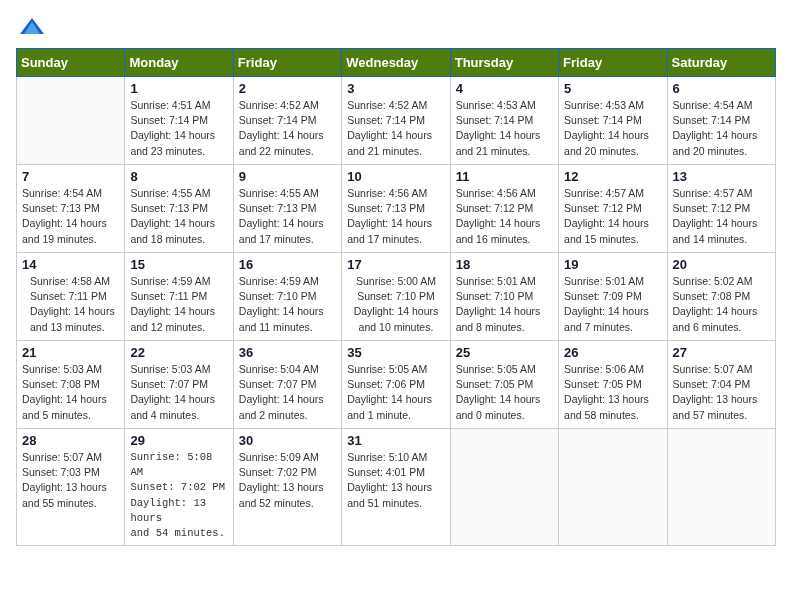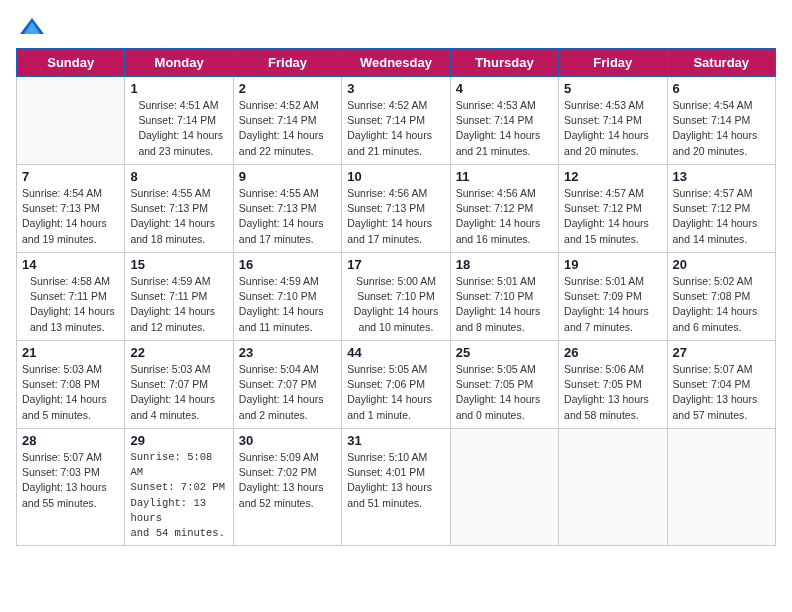--- a/index.html
+++ b/index.html
@@ -51,24 +51,24 @@
     .location {
       font-size: 15px;
       color: #444;
     }
     .calendar {
       width: 100%;
       border-collapse: collapse;
       font-size: 11px;
     }
     .calendar th {
-      background: #be185d;
+      background: #4d7c0f;
       color: #fff;
       padding: 6px 4px;
-      text-align: center;
+      text-align: left;
       font-size: 13px;
       font-weight: bold;
       border: 1px solid #1565c0;
     }
     .calendar td {
       border: 1px solid #ccc;
       vertical-align: top;
       padding: 4px 5px;
       width: calc(100% / 7);
       height: 88px;
@@ -119,21 +119,21 @@
         <th>Thursday</th>
         <th>Friday</th>
         <th>Saturday</th>
       </tr>
   </thead>
   <tbody id="calendar-body">
       <tr>
         <td class="empty"></td>
         <td>
           <div class="day-num">1</div>
-          <div class="day-info" style="white-space: pre-line; margin-left: 8px;">Sunrise: 4:51 AM
+          <div class="day-info" style="white-space: pre-line;">Sunrise: 4:51 AM
 Sunset: 7:14 PM
 Daylight: 14 hours
 and 23 minutes.</div>
         </td>
         <td>
           <div class="day-num">2</div>
           <div class="day-info" style="white-space: pre-line;">Sunrise: 4:52 AM
 Sunset: 7:14 PM
 Daylight: 14 hours
 and 22 minutes.</div>
@@ -278,28 +278,28 @@
 and 5 minutes.</div>
         </td>
         <td>
           <div class="day-num">22</div>
           <div class="day-info" style="white-space: pre-line;">Sunrise: 5:03 AM
 Sunset: 7:07 PM
 Daylight: 14 hours
 and 4 minutes.</div>
         </td>
         <td>
-          <div class="day-num">23</div>
+          <div class="day-num">36</div>
           <div class="day-info" style="white-space: pre-line;">Sunrise: 5:04 AM
 Sunset: 7:07 PM
 Daylight: 14 hours
 and 2 minutes.</div>
         </td>
         <td>
-          <div class="day-num">44</div>
+          <div class="day-num">35</div>
           <div class="day-info" style="white-space: pre-line;">Sunrise: 5:05 AM
 Sunset: 7:06 PM
 Daylight: 14 hours
 and 1 minute.</div>
         </td>
         <td>
           <div class="day-num">25</div>
           <div class="day-info" style="white-space: pre-line;">Sunrise: 5:05 AM
 Sunset: 7:05 PM
 Daylight: 14 hours

